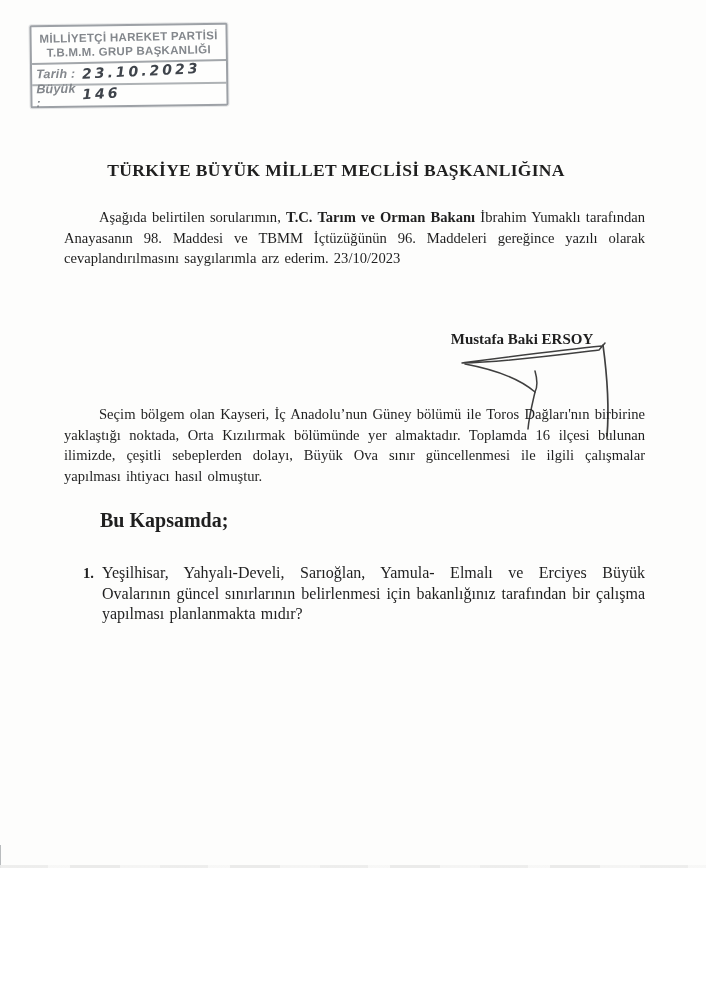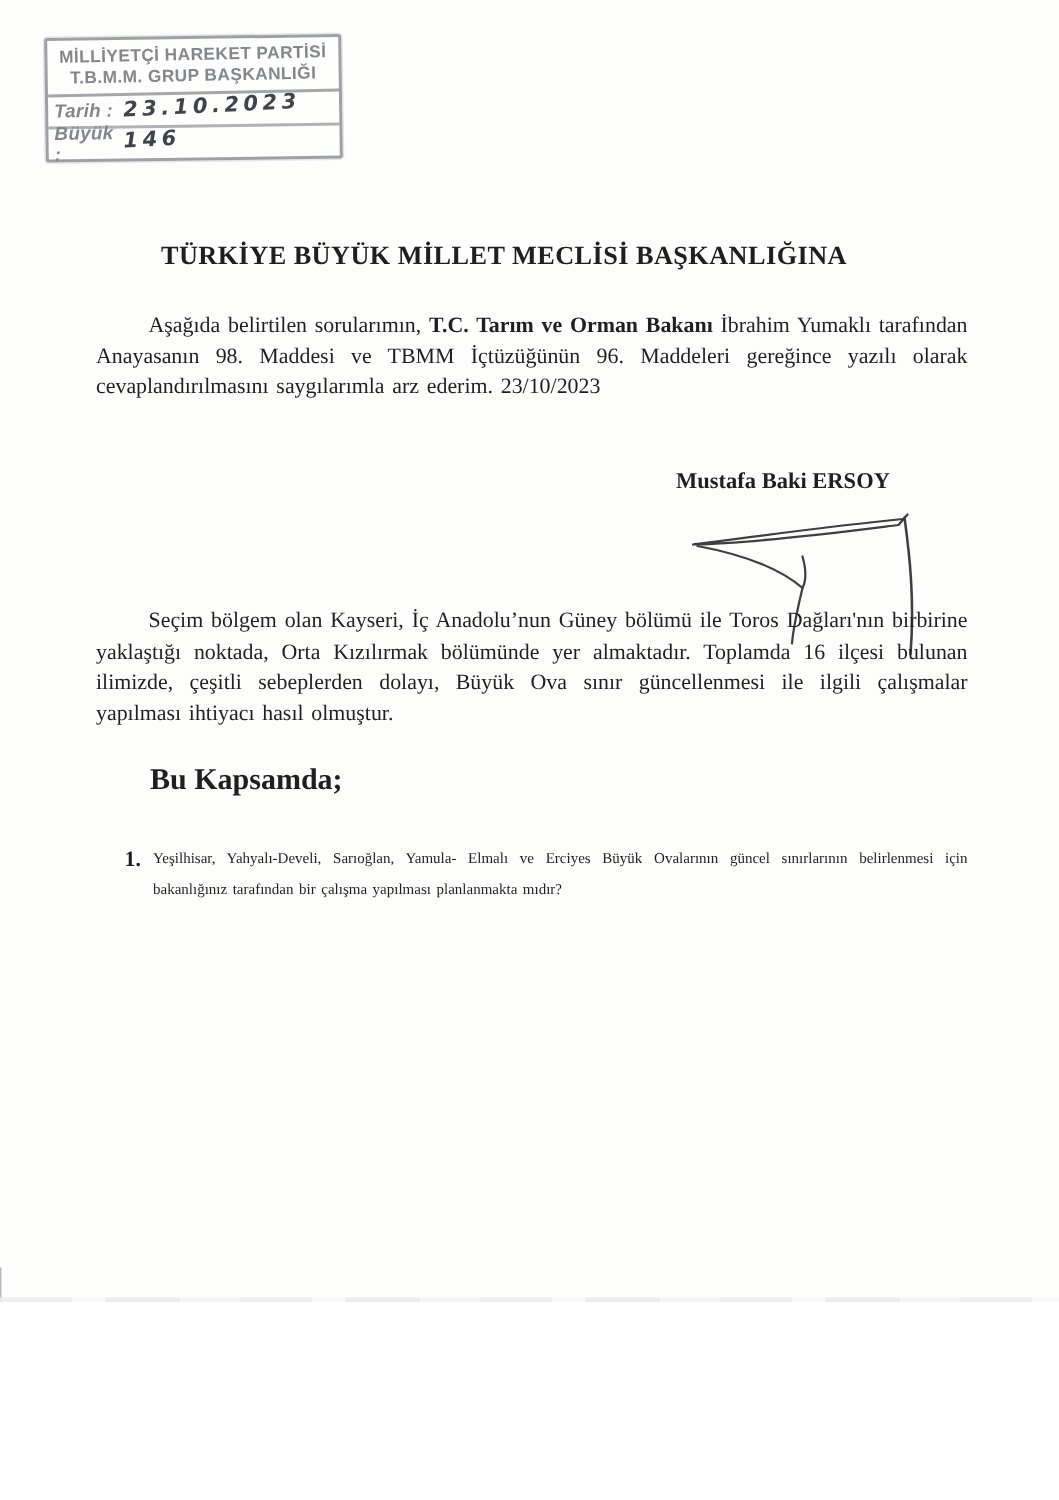--- a/index.html
+++ b/index.html
@@ -92,21 +92,21 @@
     text-align: justify;
     text-indent: 35px;
     word-spacing: 1.5px;
   }
   .para1 { top: 207px; }
   .para2 { top: 404px; }
 
   
   .signer {
     position: absolute;
-    top: 311px;
+    top: 329px;
     left: 412px;
     width: 220px;
     text-align: center;
     font-weight: bold;
     font-size: 15px;
     line-height: 20px;
   }
   .scribble {
     position: absolute;
     left: 452px;
@@ -133,21 +133,21 @@
     display: flex;
   }
   .q-num {
     flex: 0 0 19px;
     font-weight: bold;
     font-size: 14.6px;
     line-height: 20.6px;
   }
   .q-text {
     flex: 1;
-    font-size: 10px;
+    font-size: 16px;
     line-height: 20.6px;
     text-align: justify;
     word-spacing: 1.2px;
   }
 
   
   .edge-left {
     position: absolute;
     left: 0;
     top: 845px;

